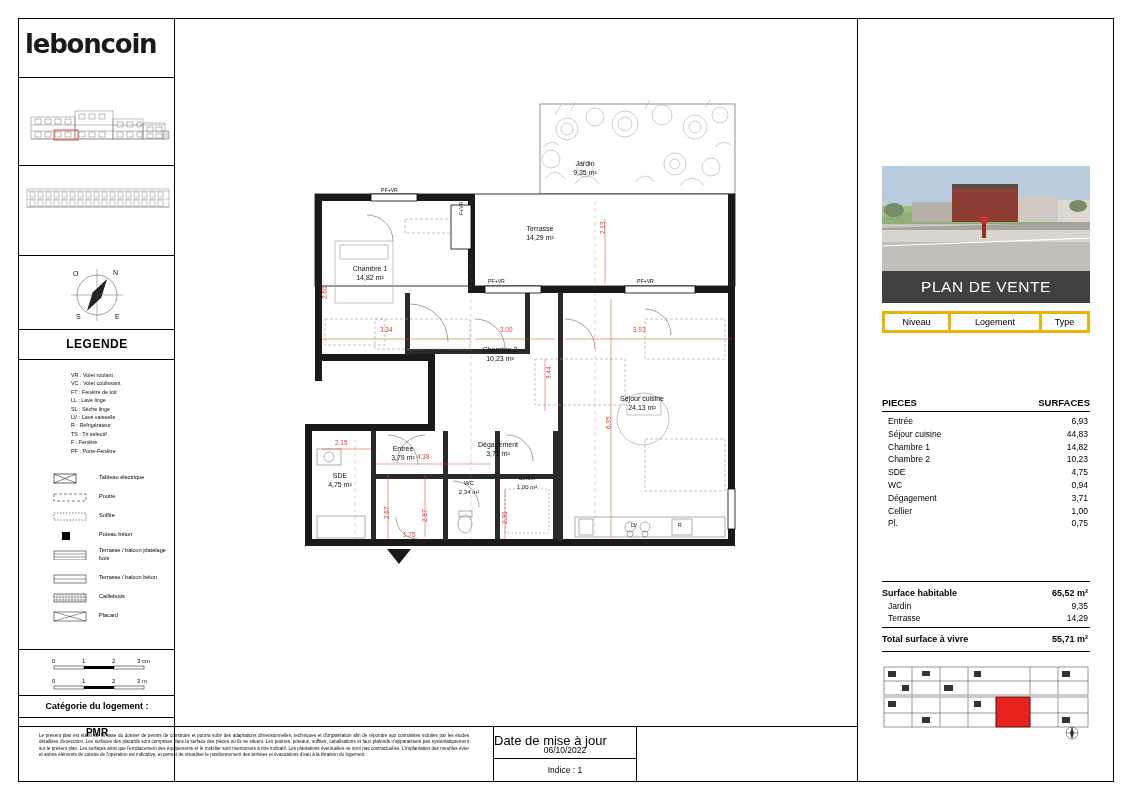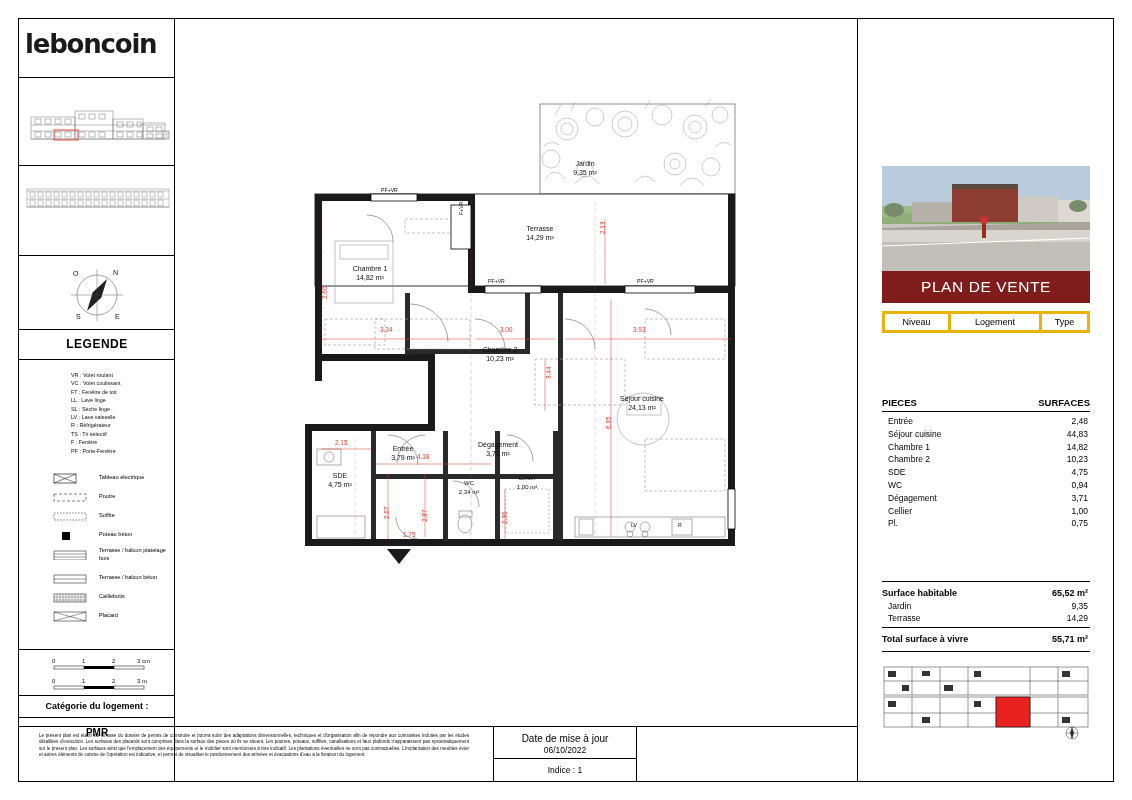--- a/index.html
+++ b/index.html
@@ -27,29 +27,29 @@
 
   .scalebox{position:absolute;left:0;top:636px;width:156px;height:40px;}
   .catbox{position:absolute;left:0;top:672px;width:156px;height:60px;}
   .cat-title{position:absolute;left:0;top:10px;width:156px;text-align:center;font-weight:bold;font-size:9px;}
   .cat-val{position:absolute;left:0;top:36px;width:156px;text-align:center;font-weight:bold;font-size:10px;}
 
   
   .bottombar{position:absolute;left:19px;top:726px;width:838px;height:55px;border-top:1px solid #000;box-sizing:border-box;}
   .note{position:absolute;left:20px;top:6px;width:430px;font-size:4.6px;line-height:6.4px;text-align:justify;color:#111;}
   .datecell{position:absolute;left:474px;top:0;width:144px;height:55px;border-left:1px solid #000;border-right:1px solid #000;box-sizing:border-box;}
-  .datecell .dl{position:absolute;left:0;top:6px;width:100%;text-align:center;font-size:10px;}
+  .datecell .dl{position:absolute;left:0;top:6px;width:100%;text-align:left;font-size:13px;}
   .datecell .dv{position:absolute;left:0;top:18px;width:100%;text-align:center;font-size:8.5px;}
   .datecell .hr{position:absolute;left:0;top:31px;width:100%;border-top:1px solid #000;}
   .datecell .iv{position:absolute;left:0;top:38px;width:100%;text-align:center;font-size:8.5px;}
 
   
   .rightcol{position:absolute;left:857px;top:19px;width:256px;height:762px;border-left:1px solid #000;box-sizing:border-box;}
   .photo{position:absolute;left:24px;top:147px;width:208px;height:105px;overflow:hidden;}
-  .pvbar{position:absolute;left:24px;top:252px;width:208px;height:32px;background:#7f1d1d;color:#fff;}
+  .pvbar{position:absolute;left:24px;top:252px;width:208px;height:32px;background:#404040;color:#fff;}
   .pvbar span{position:absolute;left:0;top:7px;width:100%;text-align:center;font-size:15.5px;letter-spacing:.6px;}
   .infotab{position:absolute;left:24px;top:292px;width:208px;}
   .infotab table{border-collapse:collapse;width:208px;}
   .infotab th,.infotab td{border:3px solid #eab308;text-align:center;font-size:9px;padding:3px 0;}
   .infotab th{font-weight:normal;}
   .infotab td{font-weight:bold;font-size:10px;}
 
   .surfhdr{position:absolute;left:24px;top:378px;width:208px;font-weight:bold;font-size:9.5px;}
   .surfhdr .a{position:absolute;left:0;top:0;}
   .surfhdr .b{position:absolute;right:0;top:0;}
@@ -391,21 +391,21 @@
 
     <div class="surfhdr">
       <span class="a">PIECES</span>
       <span class="b">SURFACES</span>
     </div>
     <div class="hrline" style="top:392px;"></div>
 
     <div class="plist">
       <div class="row">
           <span class="n">Entrée</span>
-          <span class="v">2,48</span>
+          <span class="v">6,93</span>
         </div>
       <div class="row">
           <span class="n">Séjour cuisine</span>
           <span class="v">44,83</span>
         </div>
       <div class="row">
           <span class="n">Chambre 1</span>
           <span class="v">14,82</span>
         </div>
       <div class="row">

